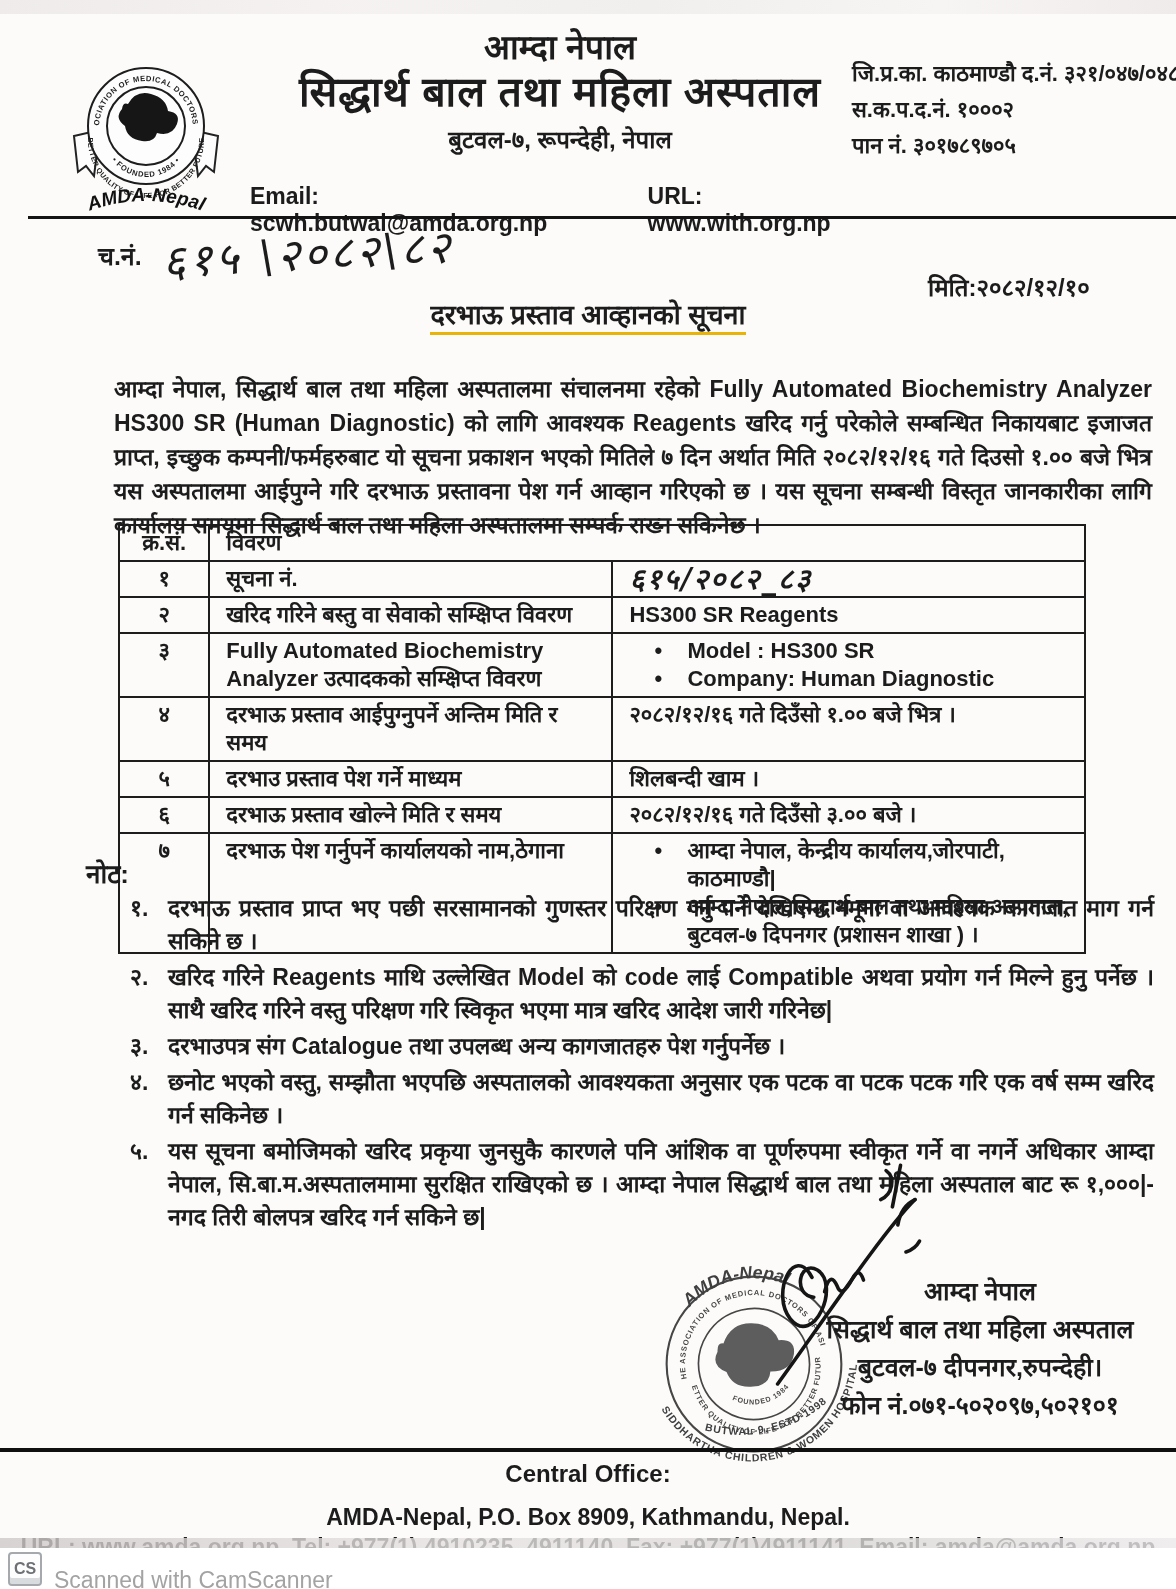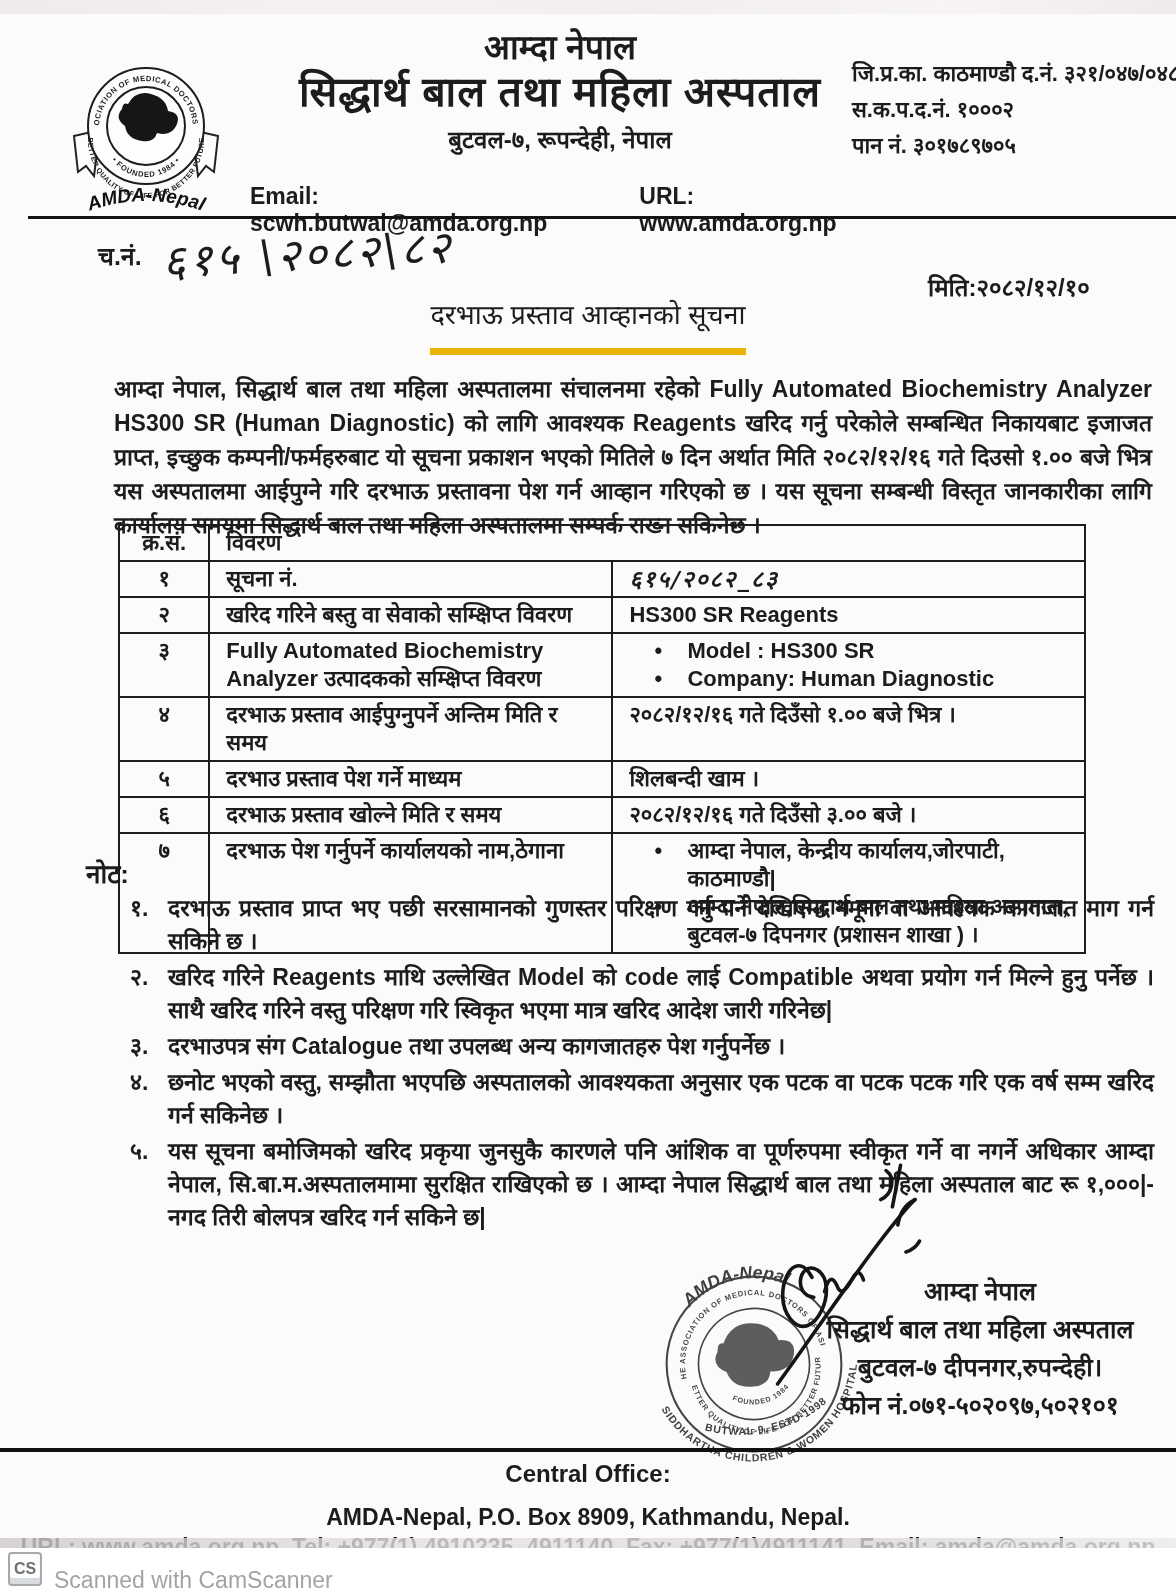--- a/index.html
+++ b/index.html
@@ -23,33 +23,33 @@
     line-height:36px;white-space:nowrap;}
   .lh-rule{position:absolute;left:28px;top:216px;width:1148px;height:3px;background:#141414;}
   
   .ref-label{position:absolute;left:98px;top:238px;font-size:25px;font-weight:bold;}
   .ref-number{position:absolute;left:162px;top:222px;font-size:45px;
     font-family:"DejaVu Serif","Liberation Serif",serif;font-style:italic;
     transform:rotate(-3deg);letter-spacing:3px;}
   .doc-date{position:absolute;left:928px;top:270px;font-size:24px;font-weight:bold;}
   
   .notice-title{position:absolute;left:0;top:295px;width:100%;text-align:center;}
-  .notice-title span{font-size:27px;font-weight:normal;border-bottom:7px solid #eab308;padding-bottom:18px;}
+  .notice-title span{font-size:27px;font-weight:bold;border-bottom:3px solid #eab308;padding-bottom:2px;}
   .notice-subtitle{position:absolute;left:0;top:332px;width:100%;text-align:center;font-size:23px;font-weight:bold;}
   
   .body-par{position:absolute;left:114px;top:372px;width:1038px;
     font-size:23px;line-height:34px;text-align:justify;font-weight:bold;}
   
   .tbl{position:absolute;left:118px;top:524px;width:968px;border-collapse:collapse;
     font-size:22px;font-weight:bold;}
   .tbl td,.tbl th{border:2px solid #1d1d1d;padding:3px 16px;vertical-align:top;line-height:28px;text-align:left;}
   .tbl .c-sn{width:58px;text-align:center;}
   .tbl .c-label{width:400px;}
   .tbl .c-value{width:470px;}
-  .hand{font-family:"DejaVu Serif","Liberation Serif",serif;font-style:italic;letter-spacing:2px;font-size:23px;}
+  .hand{font-family:"DejaVu Serif","Liberation Serif",serif;font-style:italic;letter-spacing:2px;font-size:29px;}
   .bullet-line{display:flex;}
   .bullet-dot{width:58px;text-align:center;flex:0 0 58px;}
   .bullet-txt{flex:1;}
   
   .notes-heading{position:absolute;left:86px;top:855px;font-size:26px;font-weight:bold;}
   .notes{position:absolute;left:130px;top:892px;width:1024px;font-size:23px;font-weight:bold;line-height:33px;}
   .note-item{display:flex;margin-bottom:3px;}
   .note-num{flex:0 0 38px;}
   .note-text{flex:1;text-align:justify;}
   
@@ -108,21 +108,21 @@
     </svg>
   </div>
 
   <div class="lh-center">
     <div class="lh-org">आम्दा नेपाल</div>
     <div class="lh-hospital">सिद्धार्थ बाल तथा महिला अस्पताल</div>
     <div class="lh-address">बुटवल-७, रूपन्देही, नेपाल</div>
   </div>
   <div class="lh-contact">
     <span>Email: scwh.butwal@amda.org.np</span>
-    <span>URL: www.amda.org.np</span>
+    <span>URL: www.with.org.np</span>
   </div>
 
   <div class="lh-right">
     <div>जि.प्र.का. काठमाण्डौ द.नं. ३२१/०४७/०४८</div>
     <div>स.क.प.द.नं. १०००२</div>
     <div>पान नं. ३०१७८९७०५</div>
   </div>
 
   <div class="lh-rule"></div>
 

